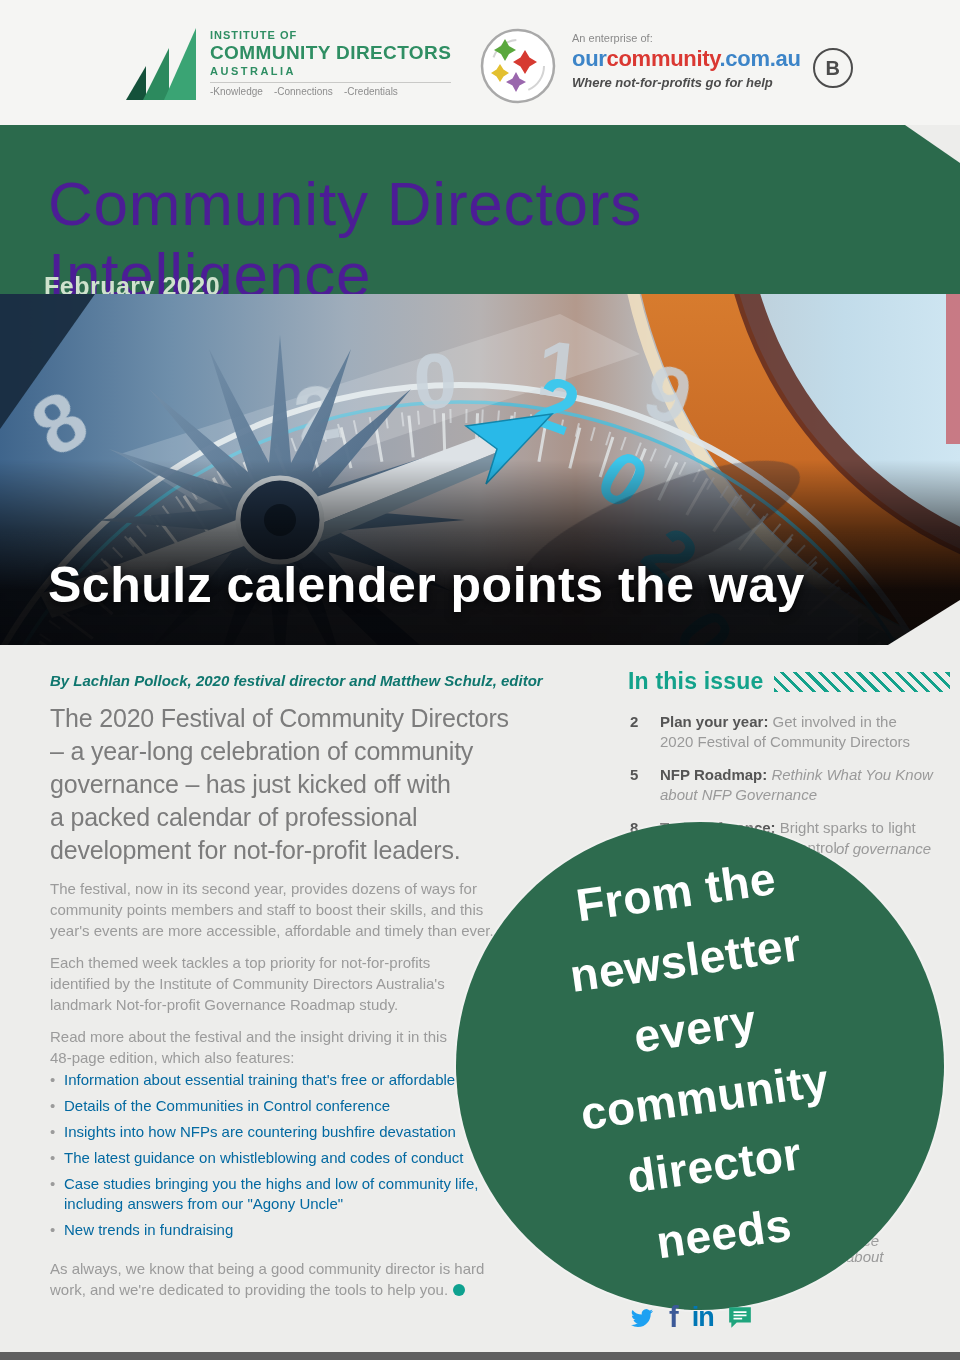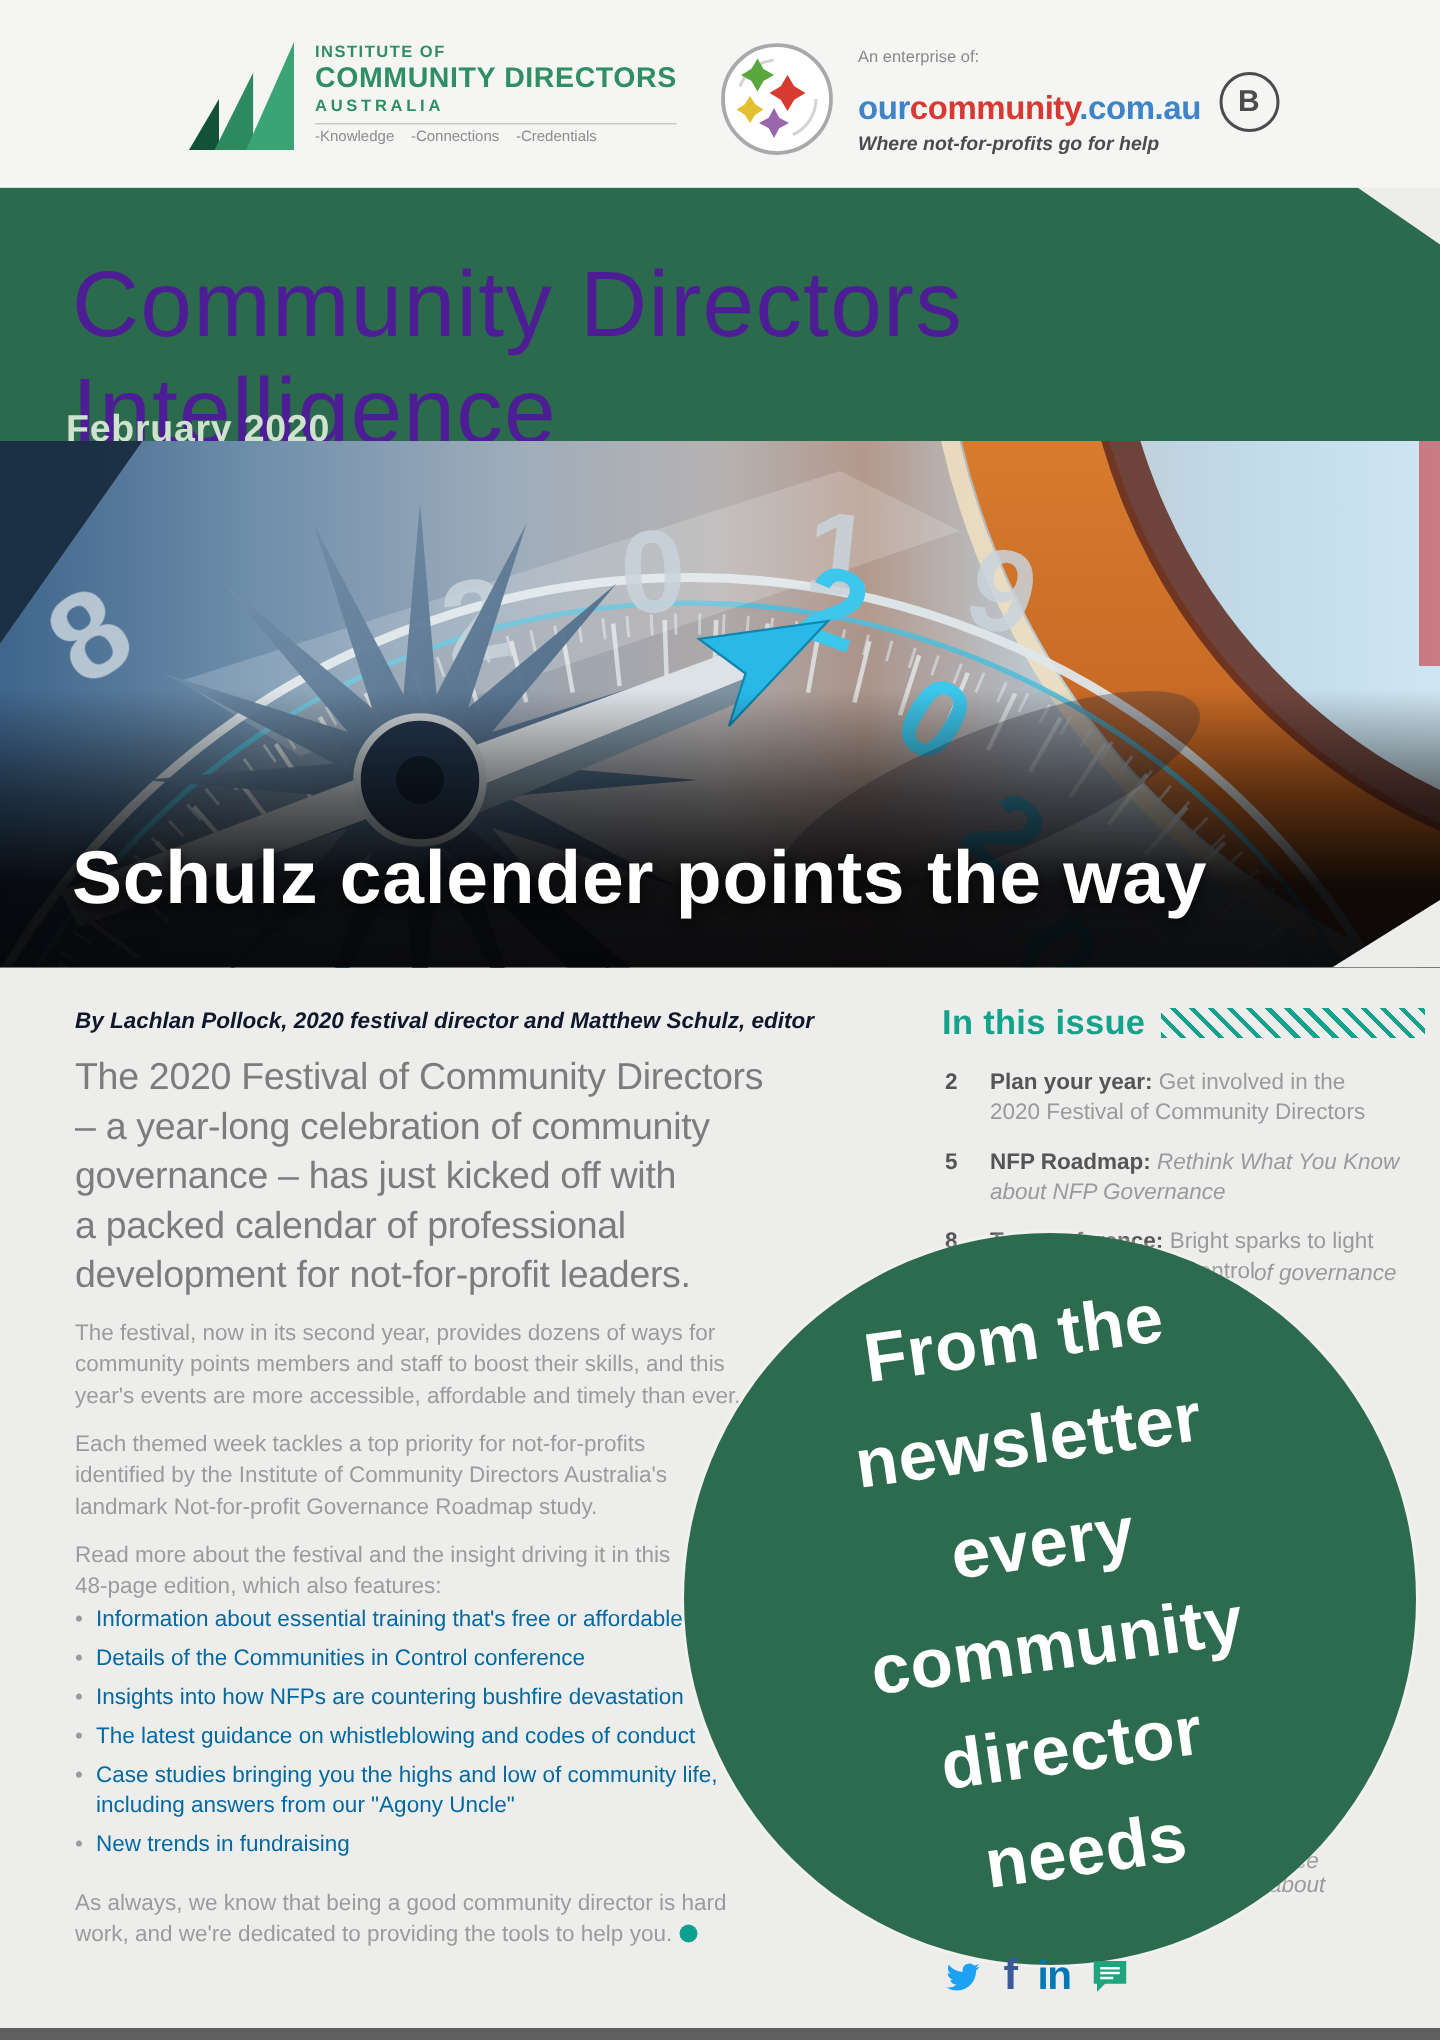--- a/index.html
+++ b/index.html
@@ -17,21 +17,21 @@
   .icda-text{margin-left:12px;padding-bottom:2px;}
   .icda-inst{font-size:11px;font-weight:bold;color:#2f8e63;letter-spacing:1px;}
   .icda-name{font-size:19px;font-weight:bold;color:#2f8e63;letter-spacing:.4px;margin-top:1px;}
   .icda-country{font-size:11px;font-weight:bold;color:#2f8e63;letter-spacing:2.5px;margin-top:1px;}
   .icda-tagline{font-size:10px;color:#8d8d8d;margin-top:5px;padding-top:3px;border-top:1px solid #c9c9c7;white-space:pre;}
 
   .oc-logo{position:absolute;left:478px;top:26px;display:flex;align-items:flex-start;}
   .oc-circle{width:80px;height:80px;}
   .oc-text{margin-left:14px;padding-top:6px;}
   .oc-enterprise{font-size:11px;color:#8a8a8a;}
-  .oc-brand{font-size:22px;font-weight:bold;margin-top:15px;letter-spacing:-.3px;}
+  .oc-brand{font-size:22px;font-weight:bold;margin-top:2px;letter-spacing:-.3px;}
   .oc-brand .b-our{color:#3d85c8;} .oc-brand .b-comm{color:#da3832;} .oc-brand .b-dom{color:#3d85c8;}
   .oc-tagline{font-size:13px;font-weight:bold;color:#4c4c4c;margin-top:3px;font-style:italic;}
   .b-badge{width:36px;height:36px;border:2.5px solid #4c4c4c;border-radius:50%;margin-left:12px;margin-top:22px;
            display:flex;align-items:center;justify-content:center;font-size:20px;font-weight:bold;color:#4c4c4c;}
 
   
   .masthead{position:absolute;left:0;top:125px;width:960px;height:169px;background:#2b6a4c;
             clip-path:polygon(0 0,905px 0,960px 38px,960px 169px,0 169px);}
   .mast-title{position:absolute;left:48px;top:168px;font-size:62px;font-weight:normal;color:#4c1d95;letter-spacing:.8px;}
   .mast-date{position:absolute;left:44px;top:272px;font-size:25px;font-weight:bold;color:#cfe2cd;letter-spacing:.5px;}
@@ -43,21 +43,21 @@
   .hero svg{display:block;}
   .hero-shade{position:absolute;left:0;top:166px;width:960px;height:185px;
       background:linear-gradient(rgba(0,0,0,0) 0%,rgba(0,0,0,.55) 38%,rgba(3,3,5,.92) 70%,rgba(3,3,5,.95) 100%);}
   .hero-headline{position:absolute;left:48px;top:262px;font-size:50px;font-weight:bold;color:#fff;
       letter-spacing:.5px;text-shadow:0 3px 8px rgba(0,0,0,.75);}
   .hero-notch{position:absolute;right:0;top:306px;width:72px;height:45px;background:#ededeb;
       clip-path:polygon(100% 0,100% 100%,0 100%);}
 
   
   .pre{white-space:pre-line;}
-  .byline{position:absolute;left:50px;top:672px;width:560px;font-size:15px;font-weight:bold;font-style:italic;color:#0f172a;}
+  .byline{position:absolute;left:50px;top:672px;width:560px;font-size:15px;font-weight:bold;font-style:italic;color:#0f766e;}
   .lead{position:absolute;left:50px;top:702px;width:590px;font-size:25px;line-height:33px;color:#7c7c7c;letter-spacing:-.2px;}
   .para{position:absolute;left:50px;width:590px;font-size:15px;line-height:21px;color:#9b9b9b;}
   .p1{top:878px;} .p2{top:952px;} .p3{top:1026px;}
   .bullets{position:absolute;left:50px;top:1070px;width:590px;margin:0;padding:0;list-style:none;}
   .bullets li{position:relative;padding-left:14px;font-size:15px;line-height:20px;color:#0369a1;margin-bottom:6px;}
   .bullets li::before{content:"•";position:absolute;left:0;color:#9b9b9b;}
   .closing{position:absolute;left:50px;top:1243px;width:590px;font-size:15px;line-height:21px;color:#9b9b9b;}
   .dot{display:inline-block;width:12px;height:12px;border-radius:50%;background:#0ea18f;margin-left:5px;vertical-align:-1px;}
 
   

